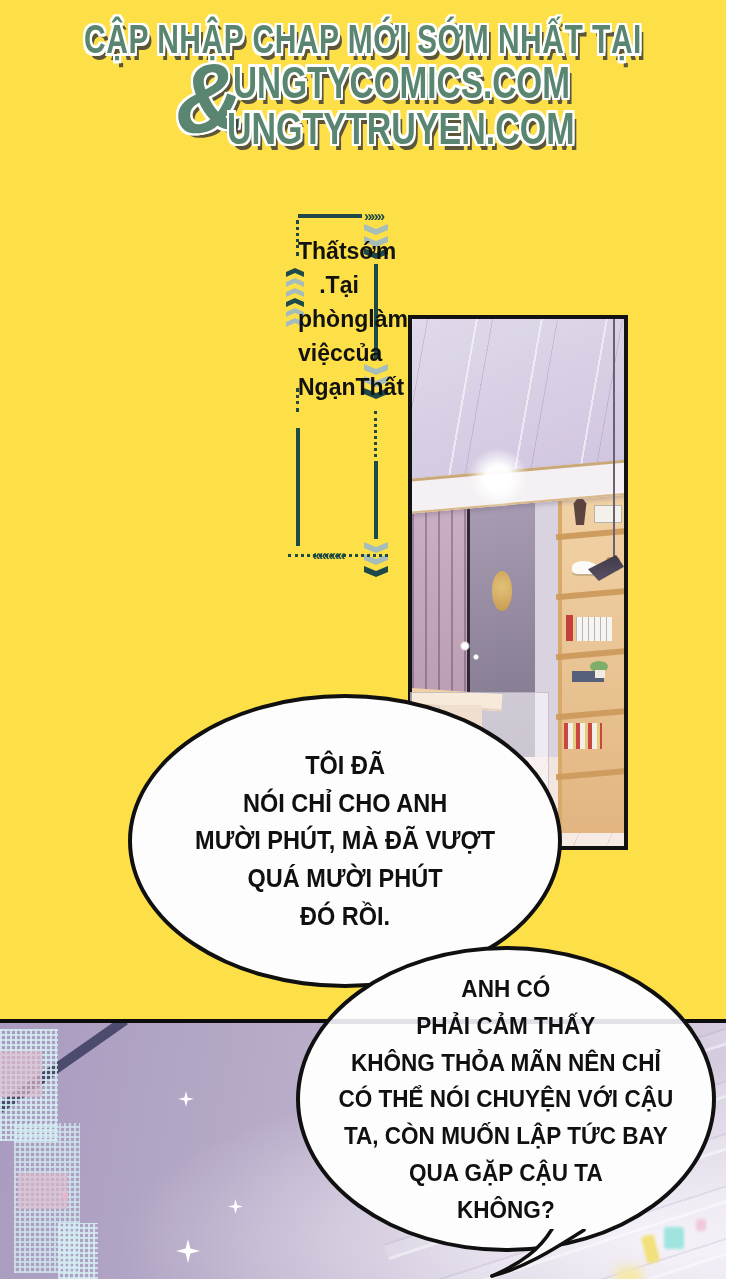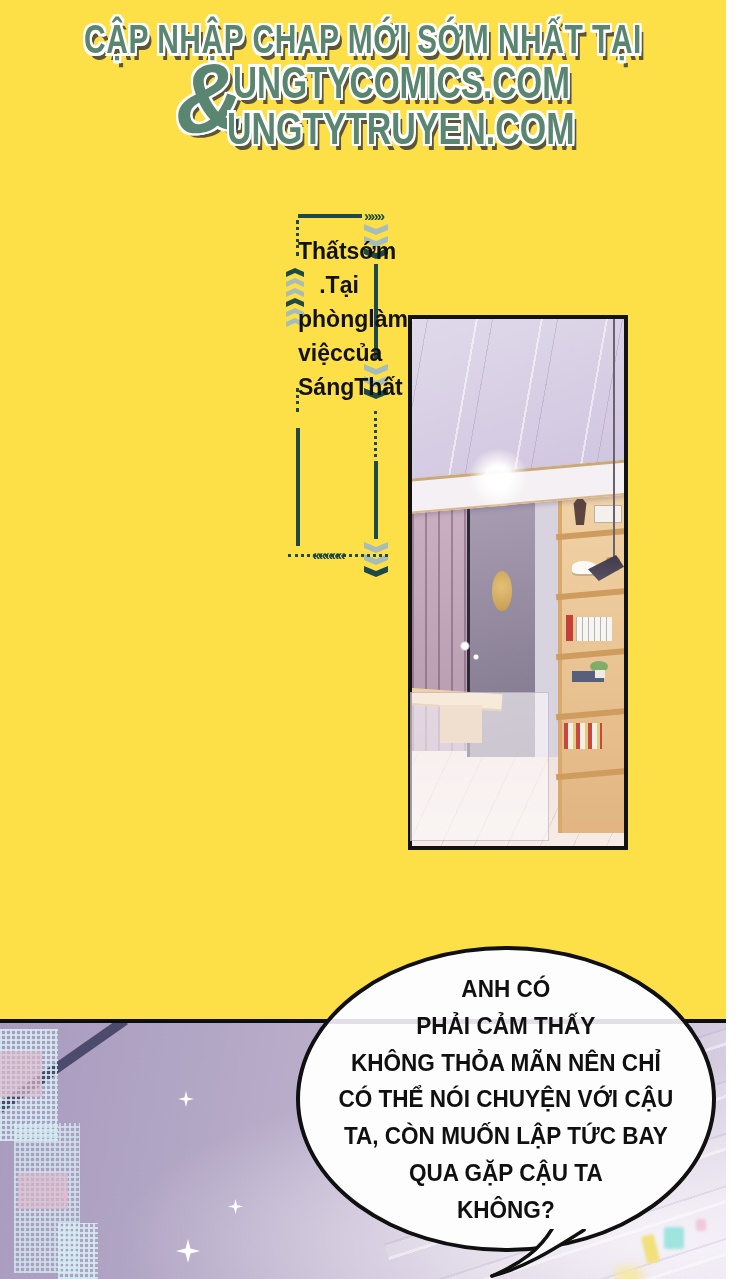--- a/index.html
+++ b/index.html
@@ -168,21 +168,21 @@
     </div>
     <div class="abs vdots" style="left:12px;top:182px;height:24px;"></div>
     <div class="abs vline" style="left:12px;top:222px;height:118px;"></div>
     <div class="abs hdots" style="left:4px;top:348px;width:100px;"></div>
     <div class="abs guillemet" style="left:28px;top:341px;">«««««</div>
     <div class="abs cap-text">
       <span>Thất</span><span>sớm</span>
       <span>.</span><span>Tại</span>
       <span>phòng</span><span>làm</span>
       <span>việc</span><span>của</span>
-      <span>Sáng</span><span>Thất</span>
+      <span>Ngạn</span><span>Thất</span>
     </div>
   </div>
 
   <div class="abs panel">
     <div class="abs ceiling"></div>
     <div class="abs floor"></div>
     <div class="abs curtain"></div>
     <div class="abs door"></div>
     <div class="abs doorway"></div>
     <div class="abs ornament"></div>
@@ -207,20 +207,29 @@
     <div class="abs cornice"></div>
     <div class="abs lampline"></div>
     <div class="abs lampshade"></div>
     <div class="abs glow"></div>
     <div class="abs orb" style="left:48px;top:322px;width:10px;height:10px;"></div>
     <div class="abs orb" style="left:61px;top:335px;width:6px;height:6px;"></div>
   </div>
 
   <div class="abs white-overlay"></div>
 
+  <div class="abs bubble bubble1">
+    <div class="btext btext1">
+      <span>TÔI ĐÃ</span>
+      <span>NÓI CHỈ CHO ANH</span>
+      <span>MƯỜI PHÚT, MÀ ĐÃ VƯỢT</span>
+      <span>QUÁ MƯỜI PHÚT</span>
+      <span>ĐÓ RỒI.</span>
+    </div>
+  </div>
 
   <div class="abs bottom">
     <div class="abs streaks"></div>
     <div class="abs beam"></div>
     <div class="abs pix" style="left:0;top:6px;width:58px;height:112px;"></div>
     <div class="abs pix" style="left:14px;top:100px;width:66px;height:150px;opacity:.85;"></div>
     <div class="abs pix" style="left:58px;top:200px;width:40px;height:56px;"></div>
     <div class="abs pinkpatch" style="left:0;top:28px;width:42px;height:46px;"></div>
     <div class="abs pinkpatch" style="left:18px;top:150px;width:50px;height:36px;"></div>
     <div class="abs star" style="left:178px;top:68px;width:16px;height:16px;"></div>

